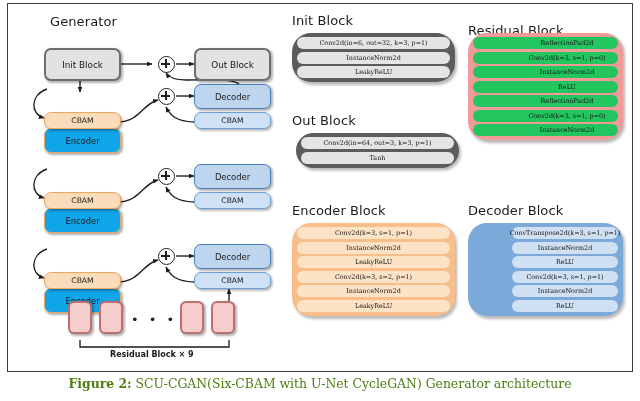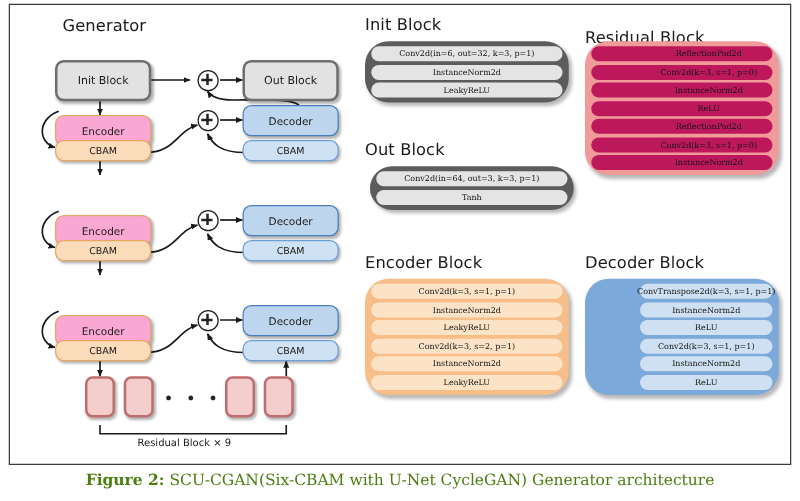--- a/index.html
+++ b/index.html
@@ -15,56 +15,56 @@
   
   .panel-title{position:absolute;font-size:13px;color:#1b1b1b;
                letter-spacing:.1px;white-space:nowrap;text-align:right;}
 
   
   .node{position:absolute;box-sizing:border-box;display:flex;
         align-items:center;justify-content:center;
         border-radius:7px;font-size:8.4px;color:#1a1a1a;white-space:nowrap;
         box-shadow:1.5px 1.8px 2.2px rgba(0,0,0,.30);}
   .n-init{background:#e2e2e2;border:2.2px solid #6e6e6e;font-size:8.8px;}
-  .n-enc{background:#f9a8d4;border:1.6px solid #e8a663;}
+  .n-enc{background:#0ea5e9;border:1.6px solid #e8a663;margin-top:36px;}
   .n-enc-cbam{background:#fbdcba;border:1.6px solid #e8a663;font-size:7.6px;}
   .n-dec{background:#bed5ee;border:1.6px solid #4a7fbe;}
   .n-dec-cbam{background:#cfe2f5;border:1.6px solid #6e9fd4;font-size:7.6px;}
   .n-res{background:#f4cdcd;border:2px solid #bd6f6f;border-radius:6px;}
 
   
   .plus{position:absolute;width:15px;height:15px;border-radius:50%;
         border:1.3px solid #222;background:#fff;}
   .plus:before,.plus:after{content:"";position:absolute;background:#222;}
   .plus:before{left:2.2px;top:6.3px;width:9px;height:1.3px;}
   .plus:after{top:2.2px;left:6.3px;height:9px;width:1.3px;}
 
   
   .wires{position:absolute;left:0;top:0;width:640px;height:401px;
          pointer-events:none;}
 
   
-  .res-caption{position:absolute;font-size:8px;color:#1a1a1a;white-space:nowrap;}
+  .res-caption{position:absolute;font-size:8px;color:#1a1a1a;white-space:nowrap;font-weight:bold;}
   .dots{position:absolute;font-size:13px;letter-spacing:3px;color:#222;
         line-height:1;}
 
   
   .detail{position:absolute;box-sizing:border-box;border-radius:19px;
           padding:4px 5px;box-shadow:2px 2.5px 3px rgba(0,0,0,.28);}
   .d-gray{background:#5c5c5c;}
   .d-red{background:#f09a9a;}
   .d-orange{background:#f7be8a;}
   .d-blue{background:#7ba9da;}
   .pill{height:12px;border-radius:7px;display:flex;align-items:center;
         justify-content:center;margin-bottom:2.5px;
         font-family:"DejaVu Serif","Liberation Serif",serif;
         font-size:6.4px;color:#131313;white-space:nowrap;}
   .pill:last-child{margin-bottom:0;}
   .p-gray{background:#e4e4e4;}
-  .p-red{background:#be185d;padding-left:43px;}
+  .p-red{background:#22c55e;padding-left:43px;}
   .p-orange{background:#fde3c6;}
   .p-blue{background:#cfe0f2;}
 
   
   .caption{position:absolute;left:0;top:376px;width:640px;text-align:center;
            font-family:"DejaVu Serif","Liberation Serif",serif;
            font-size:12.4px;color:#4d7c0f;}
   .caption b{font-weight:bold;}
 </style>
 </head>

